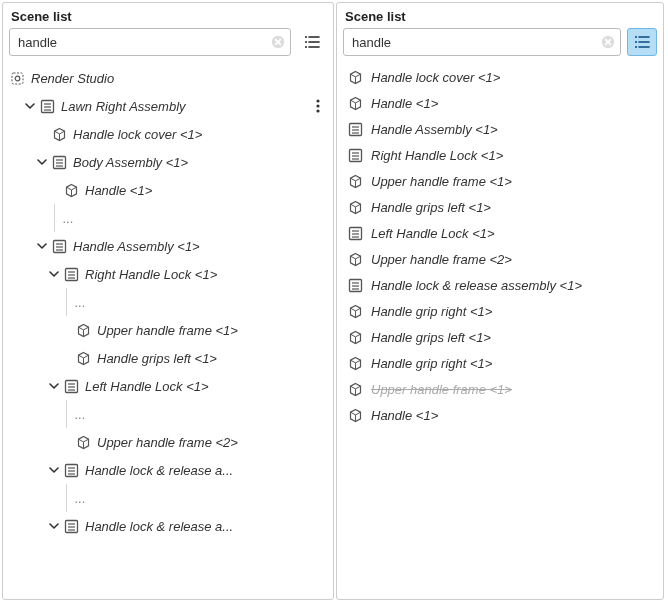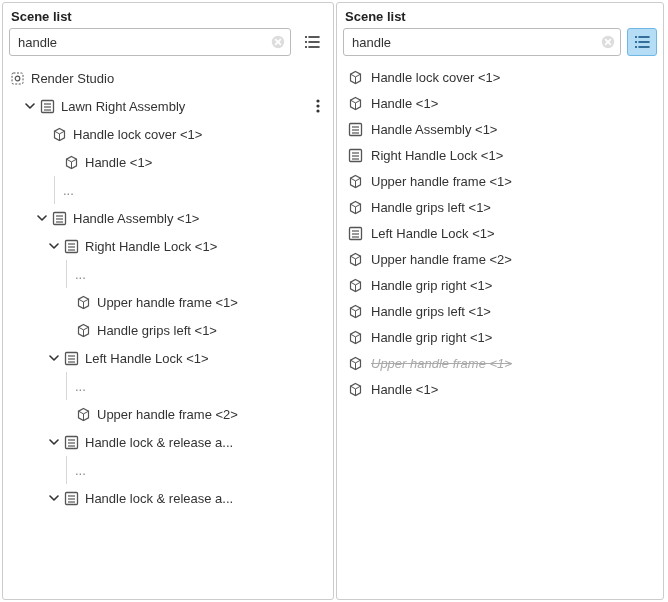--- a/index.html
+++ b/index.html
@@ -125,20 +125,21 @@
     width: 16px; height: 16px; flex: 0 0 auto;
     display: inline-flex; align-items: center; justify-content: center;
     margin-right: 6px;
     color: #555;
   }
   .label {
     flex: 1 1 auto;
     overflow: hidden;
     text-overflow: ellipsis;
     color: #333;
+    font-style: italic;
   }
   .label.muted { color: #aaa; font-style: italic; text-decoration: line-through; }
   .ellips { color: #888; }
   .badge {
     width: 18px; height: 18px;
     display: inline-flex; align-items: center; justify-content: center;
     color: #333;
     margin-left: 4px;
   }
   
@@ -216,20 +217,37 @@
             <span class="noTwisty"></span>
             <span class="icon16">
               <svg width="15" height="15" viewBox="0 0 15 15">
                 <path d="M7.5 1.5l5 2.7v6.6l-5 2.7-5-2.7V4.2z" fill="none" stroke="#555" stroke-width="1.2"></path>
                 <path d="M2.5 4.2l5 2.7 5-2.7M7.5 6.9v6.6" fill="none" stroke="#555" stroke-width="1"></path>
               </svg>
             </span>
             <span class="label">Handle lock cover &lt;1&gt;</span>
           </div>
           <div class="row hover">
+            <span class="indent" style="width:32px"></span>
+            <span class="twisty">
+              <svg width="10" height="10" viewBox="0 0 10 10">
+                <path d="M1 3l4 4 4-4" fill="none" stroke="#333" stroke-width="1.6" stroke-linecap="round" stroke-linejoin="round"></path>
+              </svg>
+            </span>
+            <span class="icon16">
+              <svg width="15" height="15" viewBox="0 0 15 15">
+                <rect x="1.5" y="1.5" width="12" height="12" rx="1" fill="none" stroke="#555" stroke-width="1.3"></rect>
+                <line x1="4" y1="5" x2="11" y2="5" stroke="#555" stroke-width="1.2"></line>
+                <line x1="4" y1="8" x2="11" y2="8" stroke="#555" stroke-width="1.2"></line>
+                <line x1="4" y1="11" x2="11" y2="11" stroke="#555" stroke-width="1.2"></line>
+              </svg>
+            </span>
+            <span class="label">Body Assembly &lt;1&gt;</span>
+          </div>
+          <div class="row hover">
             <span class="indent" style="width:44px"></span>
             <span class="noTwisty"></span>
             <span class="icon16">
               <svg width="15" height="15" viewBox="0 0 15 15">
                 <path d="M7.5 1.5l5 2.7v6.6l-5 2.7-5-2.7V4.2z" fill="none" stroke="#555" stroke-width="1.2"></path>
                 <path d="M2.5 4.2l5 2.7 5-2.7M7.5 6.9v6.6" fill="none" stroke="#555" stroke-width="1"></path>
               </svg>
             </span>
             <span class="label">Handle &lt;1&gt;</span>
           </div>
@@ -477,20 +495,31 @@
               <svg width="15" height="15" viewBox="0 0 15 15">
                 <path d="M7.5 1.5l5 2.7v6.6l-5 2.7-5-2.7V4.2z" fill="none" stroke="#555" stroke-width="1.2"></path>
                 <path d="M2.5 4.2l5 2.7 5-2.7M7.5 6.9v6.6" fill="none" stroke="#555" stroke-width="1"></path>
               </svg>
             </span>
             <span class="label">Upper handle frame &lt;2&gt;</span>
           </div>
           <div class="frow">
             <span class="icon16">
               <svg width="15" height="15" viewBox="0 0 15 15">
+                <rect x="1.5" y="1.5" width="12" height="12" rx="1" fill="none" stroke="#555" stroke-width="1.3"></rect>
+                <line x1="4" y1="5" x2="11" y2="5" stroke="#555" stroke-width="1.2"></line>
+                <line x1="4" y1="8" x2="11" y2="8" stroke="#555" stroke-width="1.2"></line>
+                <line x1="4" y1="11" x2="11" y2="11" stroke="#555" stroke-width="1.2"></line>
+              </svg>
+            </span>
+            <span class="label">Handle lock &amp; release assembly &lt;1&gt;</span>
+          </div>
+          <div class="frow">
+            <span class="icon16">
+              <svg width="15" height="15" viewBox="0 0 15 15">
                 <path d="M7.5 1.5l5 2.7v6.6l-5 2.7-5-2.7V4.2z" fill="none" stroke="#555" stroke-width="1.2"></path>
                 <path d="M2.5 4.2l5 2.7 5-2.7M7.5 6.9v6.6" fill="none" stroke="#555" stroke-width="1"></path>
               </svg>
             </span>
             <span class="label">Handle grip right &lt;1&gt;</span>
           </div>
           <div class="frow">
             <span class="icon16">
               <svg width="15" height="15" viewBox="0 0 15 15">
                 <path d="M7.5 1.5l5 2.7v6.6l-5 2.7-5-2.7V4.2z" fill="none" stroke="#555" stroke-width="1.2"></path>

